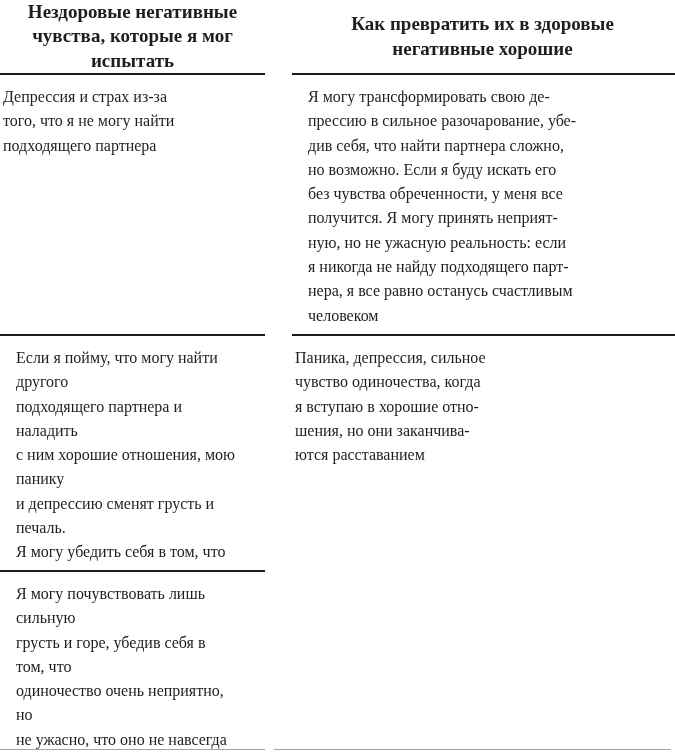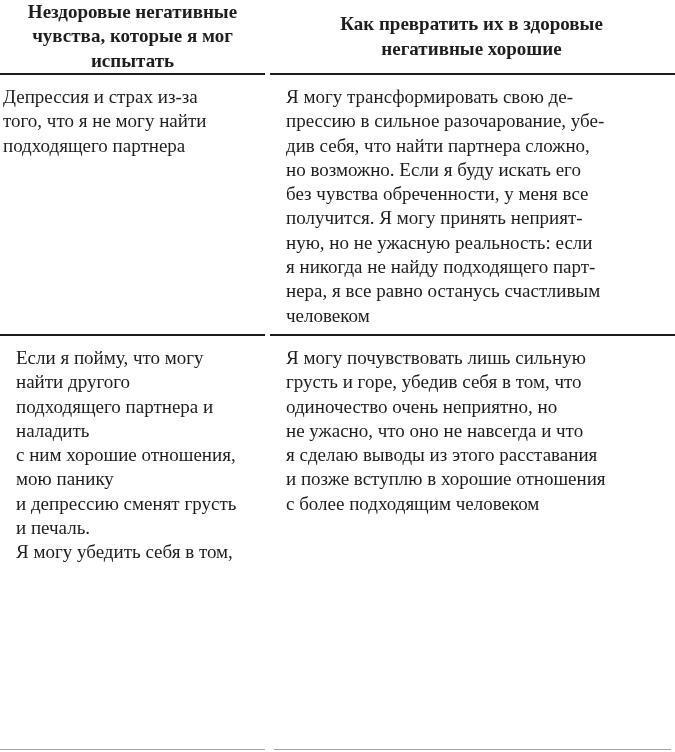--- a/index.html
+++ b/index.html
@@ -13,21 +13,21 @@
     height: 752px;
     background: #ffffff;
     overflow: hidden;
     font-family: "Liberation Serif", "DejaVu Serif", serif;
     color: #1e1e1e;
   }
   .table {
     display: grid;
     grid-template-columns: 265px 1fr;
     grid-template-rows: 73px 261px 236px 182px;
-    column-gap: 5px;
+    column-gap: 27px;
     width: 675px;
     height: 752px;
   }
   .cell {
     box-sizing: border-box;
     overflow: hidden;
   }
   
   .th {
     display: flex;
@@ -39,21 +39,21 @@
     line-height: 24.5px;
   }
   .th.right-col {
     padding-left: 16px;
     padding-right: 18px;
   }
   
   .td {
     border-top: 2px solid #1c1c1c;
     padding-top: 10px;
-    font-size: 19px;
+    font-size: 16px;
     line-height: 24.3px;
   }
   .td.left-col {
     padding-left: 3px;
     padding-right: 8px;
   }
   .td.right-col {
     padding-left: 16px;
     padding-right: 28px;
   }
@@ -109,20 +109,27 @@
 подходящего партнера и наладить
 с ним хорошие отношения, мою панику
 и депрессию сменят грусть и печаль.
 Я могу убедить себя в том, что несмо-
 тря на все неудачи я не ничтожество.
 Я могу убедить себя в том, что быть
 отвергнутым плохо, но это не конец
 света</span>
     </div>
 
+    <div class="cell td left-col">
+      <span class="cell-text">Паника, депрессия, сильное
+чувство одиночества, когда
+я вступаю в хорошие отно-
+шения, но они заканчива-
+ются расставанием</span>
+    </div>
     <div class="cell td right-col">
       <span class="cell-text">Я могу почувствовать лишь сильную
 грусть и горе, убедив себя в том, что
 одиночество очень неприятно, но
 не ужасно, что оно не навсегда и что
 я сделаю выводы из этого расставания
 и позже вступлю в хорошие отношения
 с более подходящим человеком</span>
     </div>
 

